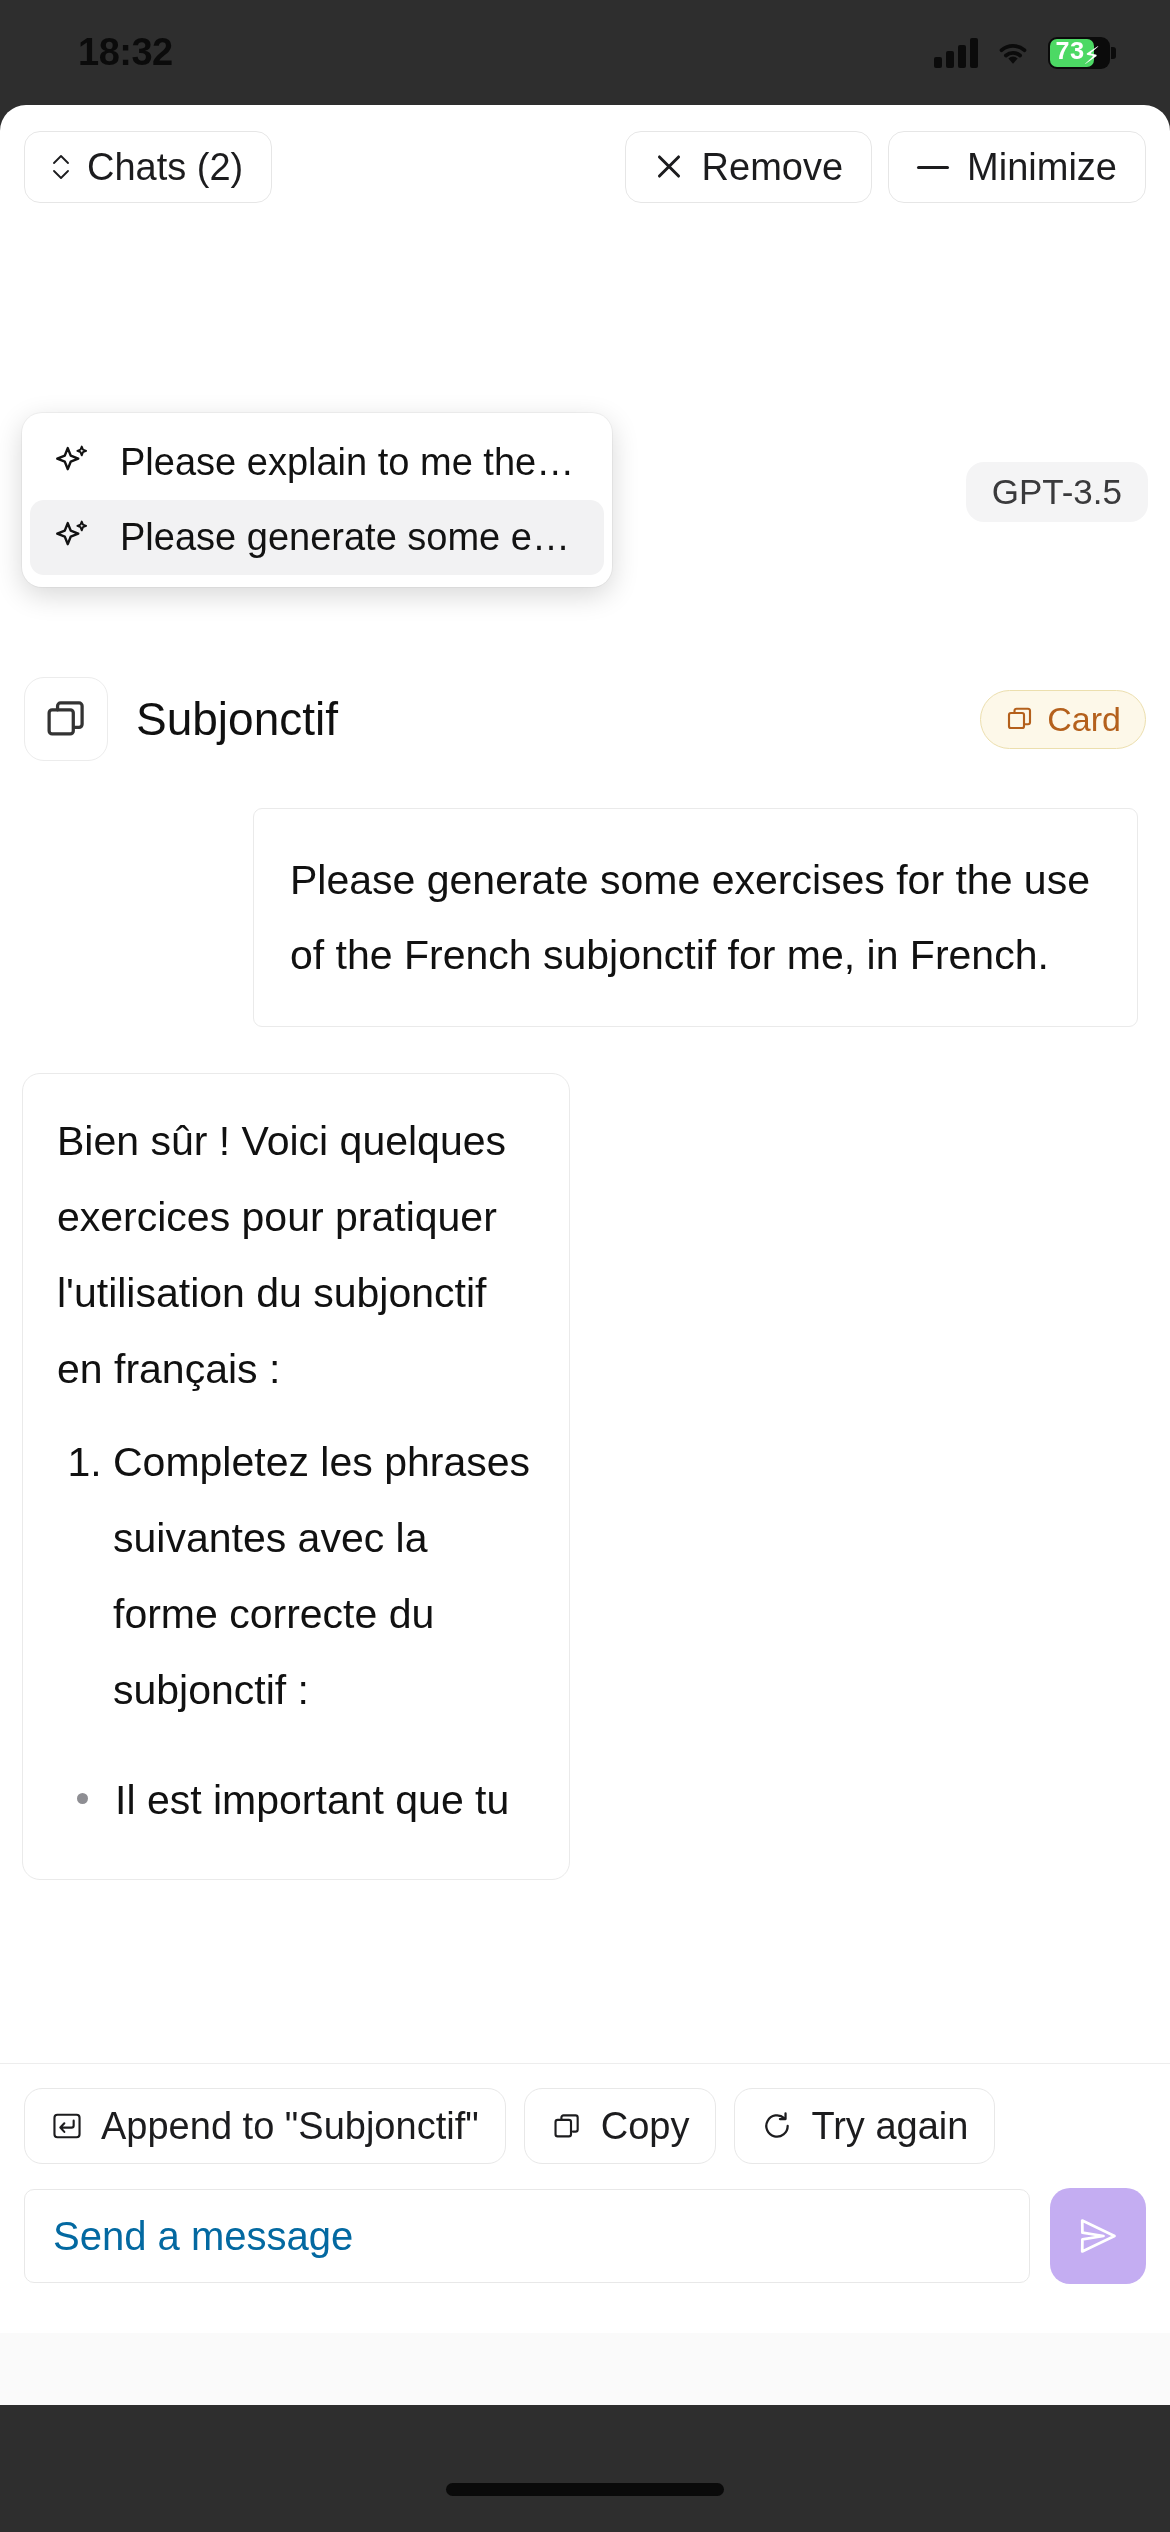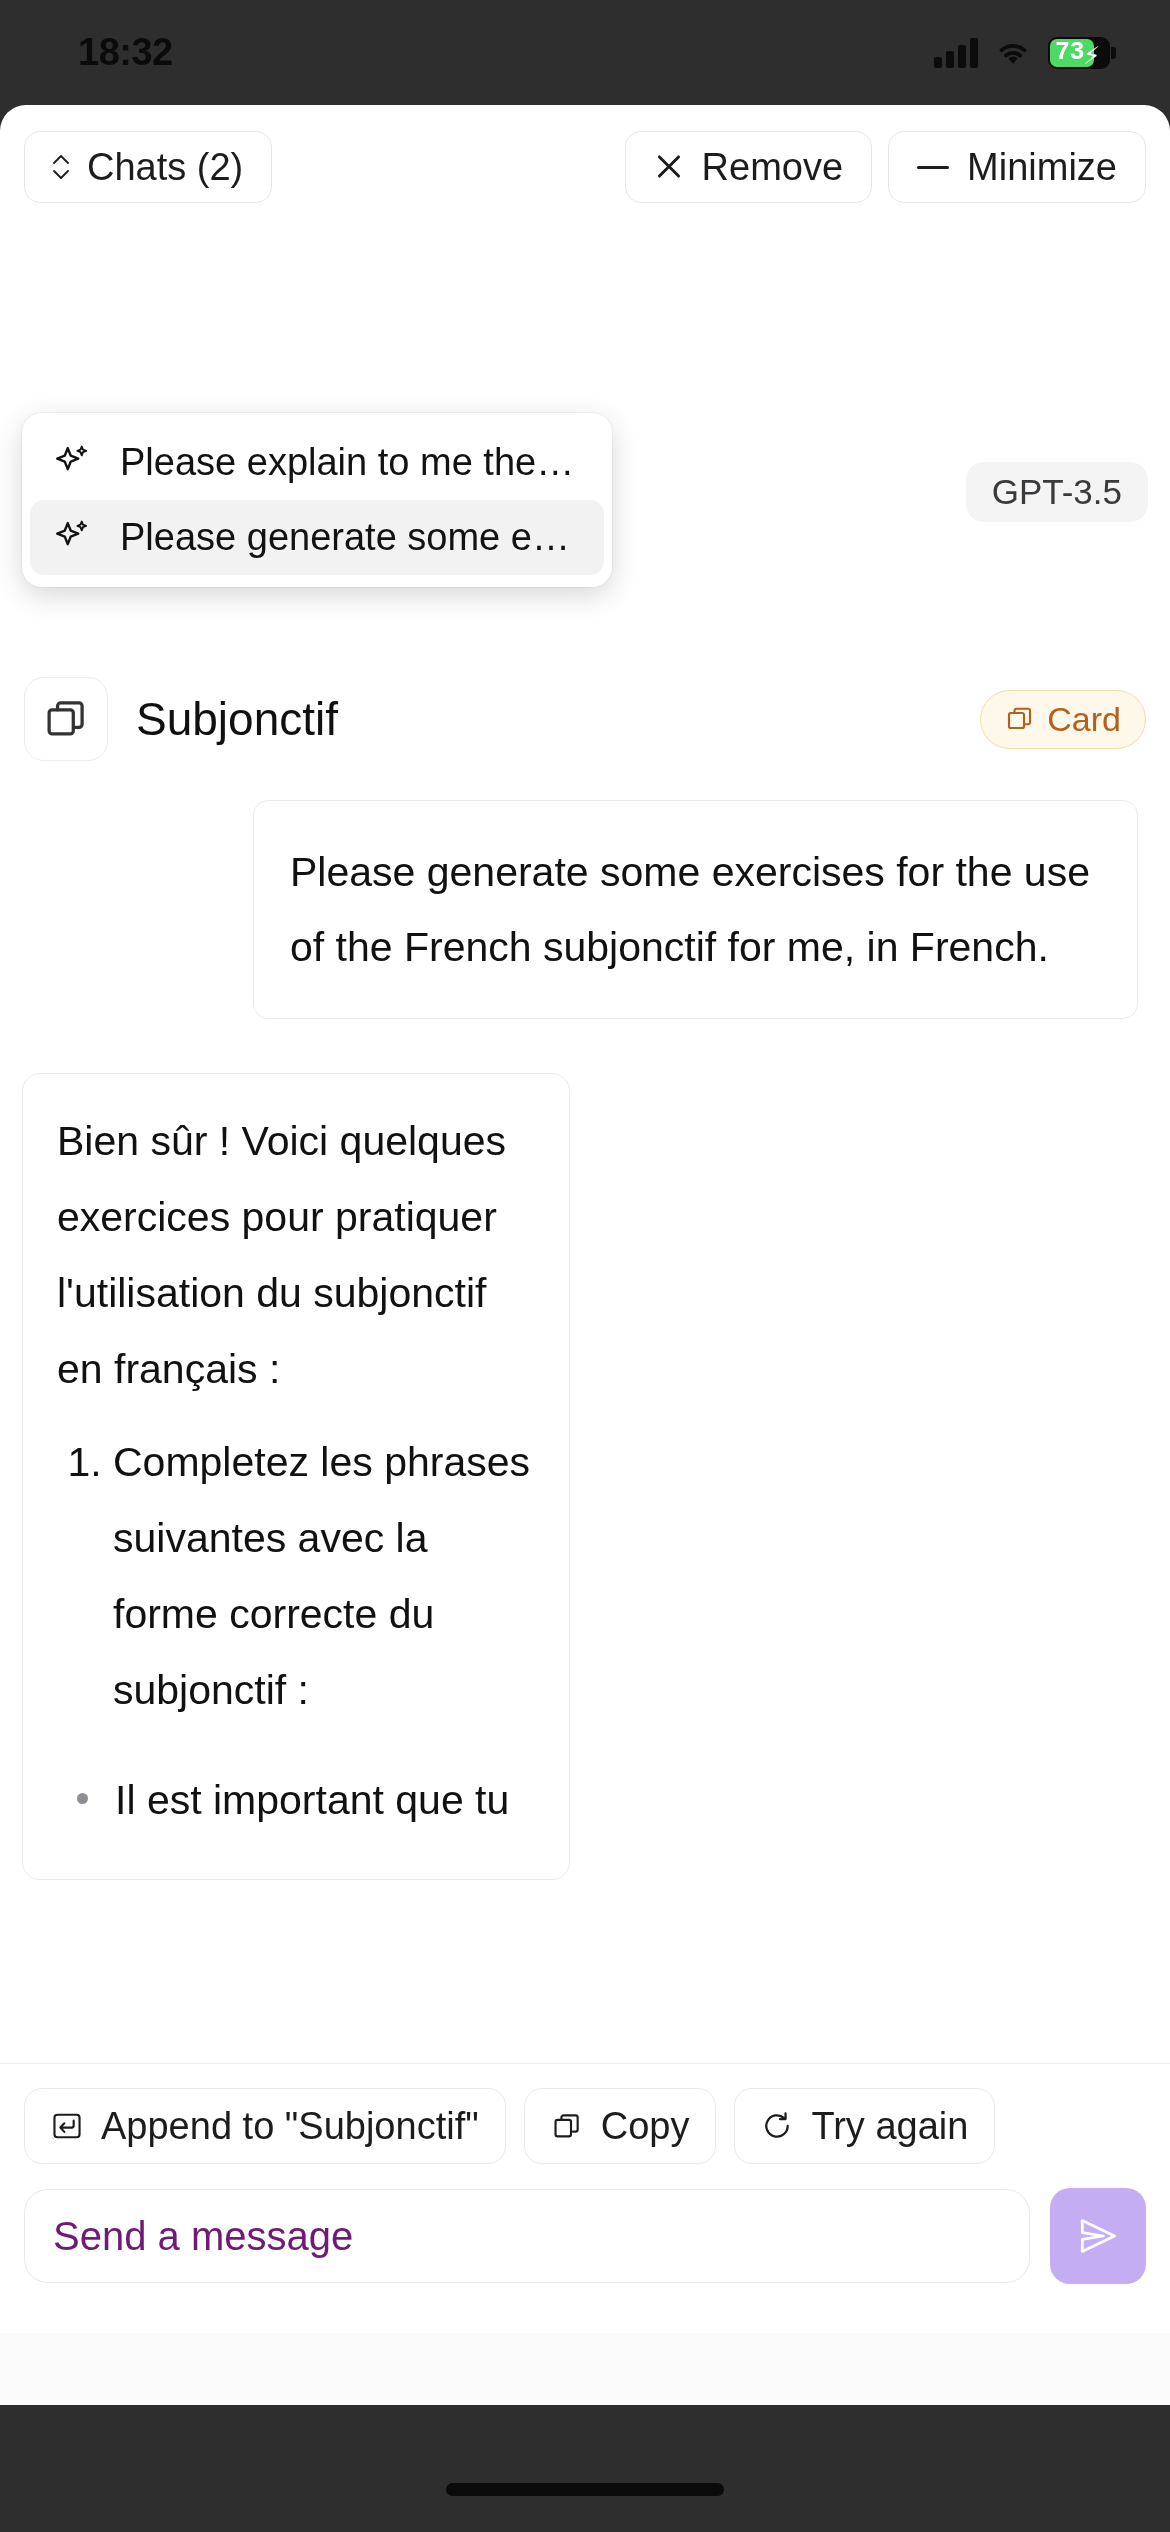--- a/index.html
+++ b/index.html
@@ -99,22 +99,22 @@
   .card-title { font-size: 46px; color: #101010; font-weight: 400; }
   .card-pill {
     margin-left: auto; display: flex; align-items: center; gap: 12px;
     background: #fdf8e9; border: 1.6px solid #ecdfae; color: #b4601c;
     border-radius: 999px; padding: 9px 24px; font-size: 34px; white-space: nowrap;
   }
 
   
   .msgarea { position: absolute; top: 690px; left: 0; width: 1170px; height: 1280px; overflow: hidden; }
   .bubble-user {
-    position: absolute; top: 5px; left: 253px; width: 885px;
-    border: 1.6px solid #eaeaea; border-radius: 15px; background: #fff;
+    position: absolute; top: 13px; left: 253px; width: 885px;
+    border: 1.6px solid #eaeaea; border-radius: 9px; background: #fff;
     padding: 34px 36px; font-size: 41px; line-height: 1.82; color: #111;
   }
   .bubble-ai {
     position: absolute; top: 278px; left: 22px; width: 548px;
     border: 1.6px solid #eaeaea; border-radius: 18px; background: #fff;
     padding: 30px 34px 40px 34px; font-size: 41px; line-height: 1.85; color: #111;
   }
   .bubble-ai p { margin-bottom: 18px; }
   .ol-list { margin: 0 0 10px 0; padding-left: 56px; }
   .ol-list li { margin-bottom: 6px; }
@@ -135,23 +135,23 @@
     padding: 24px 24px 0 24px;
   }
   .actions { display: flex; gap: 18px; align-items: center; }
   .abtn {
     height: 76px; border: 1.6px solid #e8e8e8; border-radius: 18px; background: #fff;
     display: flex; align-items: center; gap: 18px; padding: 0 26px;
     font-size: 38px; color: #1c1c1e; white-space: nowrap;
   }
   .inputrow { display: flex; gap: 20px; align-items: center; margin-top: 24px; }
   .msginput {
-    flex: 1 1 auto; height: 94px; border: 1.6px solid #e8e8e8; border-radius: 24px;
+    flex: 1 1 auto; height: 94px; border: 1.6px solid #e8e8e8; border-radius: 10px;
     background: #fff; display: flex; align-items: center; padding: 0 28px;
-    font-size: 40px; color: #701a75;
+    font-size: 40px; color: #0369a1;
   }
   .sendbtn {
     width: 96px; height: 96px; border-radius: 20px; background: #c4adf2;
     display: flex; align-items: center; justify-content: center; flex: 0 0 auto;
   }
 
   
   .homebar {
     position: absolute; bottom: 36px; left: 50%; transform: translateX(-50%);
     width: 278px; height: 13px; border-radius: 7px; background: #0a0a0a;

